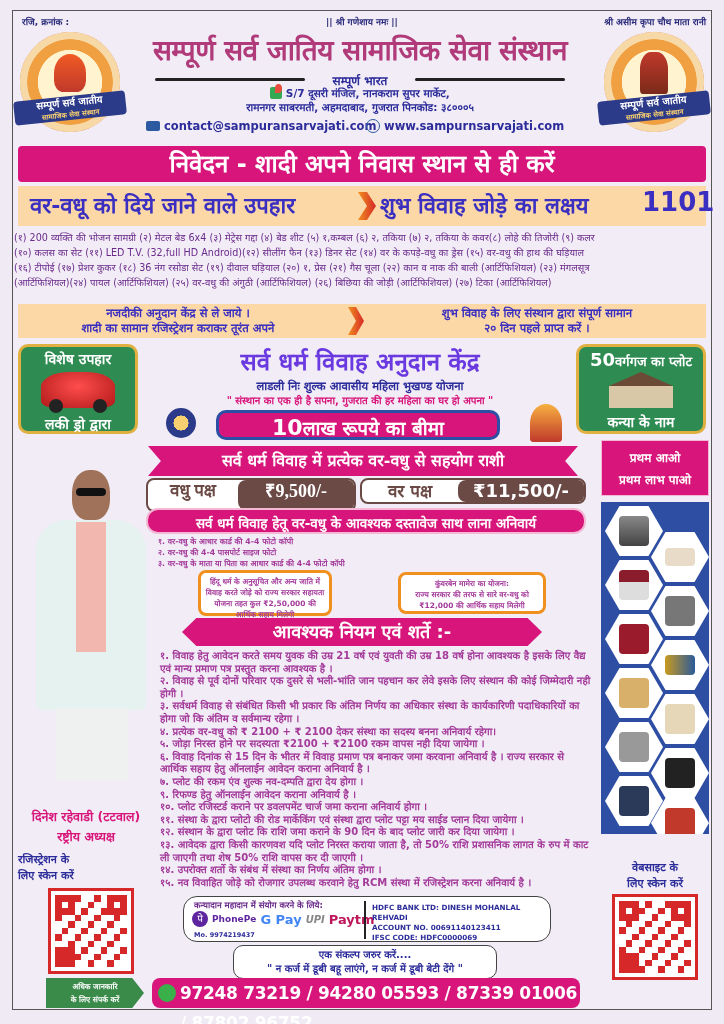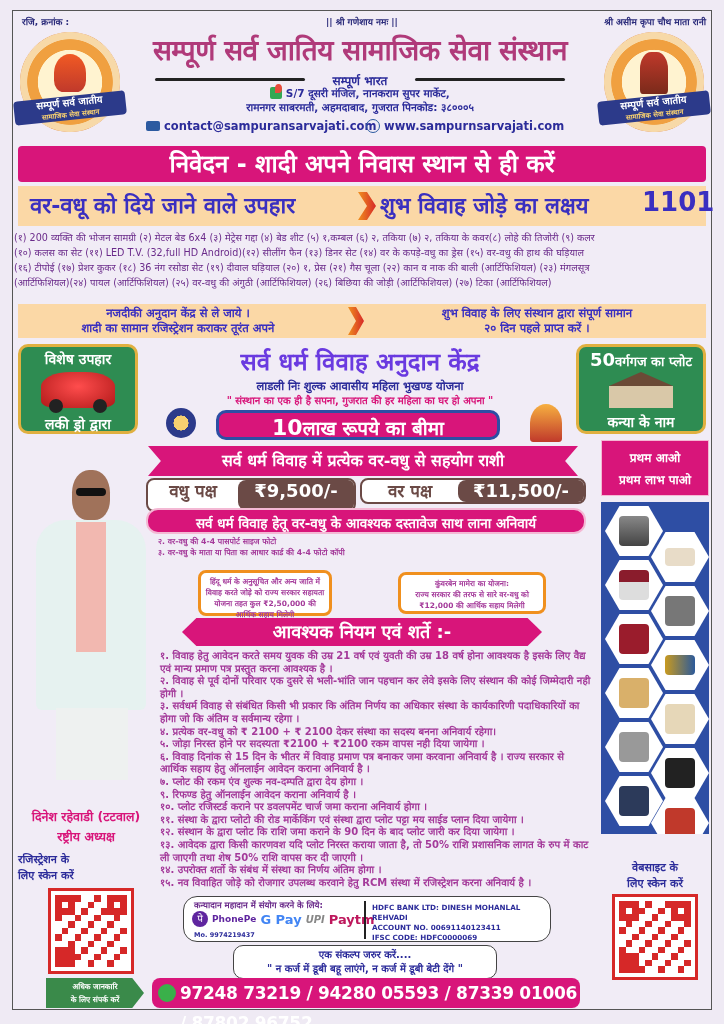--- a/index.html
+++ b/index.html
@@ -122,31 +122,32 @@
 <div class="abs" style="left:150px;top:393px;width:420px;text-align:center;font-size:10px;font-weight:bold;color:#d8157a;">" संस्थान का एक ही है सपना, गुजरात की हर महिला का घर हो अपना "</div>
 
 <div class="abs" style="left:166px;top:408px;width:30px;height:30px;border-radius:50%;background:radial-gradient(circle,#f7d070 0 35%,#2c3a8a 36% 100%);"></div>
 <div class="abs banner-pink" style="left:216px;top:410px;width:284px;height:30px;font-size:19px;line-height:30px;border-radius:10px;border:3px solid #2c4ea4;">
   <span style="font-size:22px;">10</span><span>लाख रूपये का बीमा</span>
 </div>
 <div class="abs" style="left:530px;top:404px;width:32px;height:38px;border-radius:50% 50% 10% 10%;background:linear-gradient(#f7b040,#c0392b);"></div>
 
 <div class="abs banner-pink" style="left:148px;top:446px;width:430px;height:30px;font-size:16px;line-height:30px;clip-path:polygon(0 0,100% 0,97% 50%,100% 100%,0 100%,3% 50%);">सर्व धर्म विवाह में प्रत्येक वर-वधु से सहयोग राशी</div>
 
-<div class="abs" style="left:146px;top:478px;width:210px;height:34px;border:2px solid #6b4a46;border-radius:8px;background:#fff;display:flex;overflow:hidden;">
+<div class="abs" style="left:146px;top:478px;width:210px;height:34px;border:2px solid #6b4a46;border-radius:8px;background:#fff;display:flex;overflow:hidden;font-family:Liberation Serif, serif;">
   <div style="width:90px;text-align:center;font-size:17px;font-weight:bold;color:#6b4a46;line-height:22px;">वधु पक्ष</div>
   <div style="flex:1;background:#6b4a46;color:#fff;font-size:18px;font-weight:bold;line-height:22px;text-align:center;border-radius:8px 0 0 8px;">₹9,500/-</div>
 </div>
 <div class="abs" style="left:360px;top:478px;width:226px;height:26px;border:2px solid #6b4a46;border-radius:8px;background:#fff;display:flex;overflow:hidden;">
   <div style="width:96px;text-align:center;font-size:17px;font-weight:bold;color:#6b4a46;line-height:22px;">वर पक्ष</div>
   <div style="flex:1;background:#6b4a46;color:#fff;font-size:18px;font-weight:bold;line-height:22px;text-align:center;border-radius:8px 0 0 8px;">₹11,500/-</div>
 </div>
 
 <div class="abs banner-pink" style="left:146px;top:508px;width:440px;height:26px;font-size:13.5px;line-height:26px;border-radius:12px;border:2px solid #f4b8d4;">सर्व धर्म विवाह हेतू वर-वधु के आवश्यक दस्तावेज साथ लाना अनिवार्य</div>
 <div class="abs docs">
+  <div>१. वर-वधु के आधार कार्ड की 4-4 फोटो कॉपी</div>
   <div>२. वर-वधु की 4-4  पासपोर्ट साइज फोटो</div>
   <div>३. वर-वधु के माता या पिता का आधार कार्ड की 4-4 फोटो कॉपी</div>
 </div>
 
 <div class="abs orange-box" style="left:198px;top:570px;width:134px;height:46px;">
   <div>हिंदू धर्म के अनुसूचित और अन्य जाति में</div>
   <div>विवाह करते जोड़े को राज्य सरकार सहायता</div>
   <div>योजना तहत कुल ₹2,50,000 की</div>
   <div>आर्थिक सहाय मिलेगी</div>
 </div>

